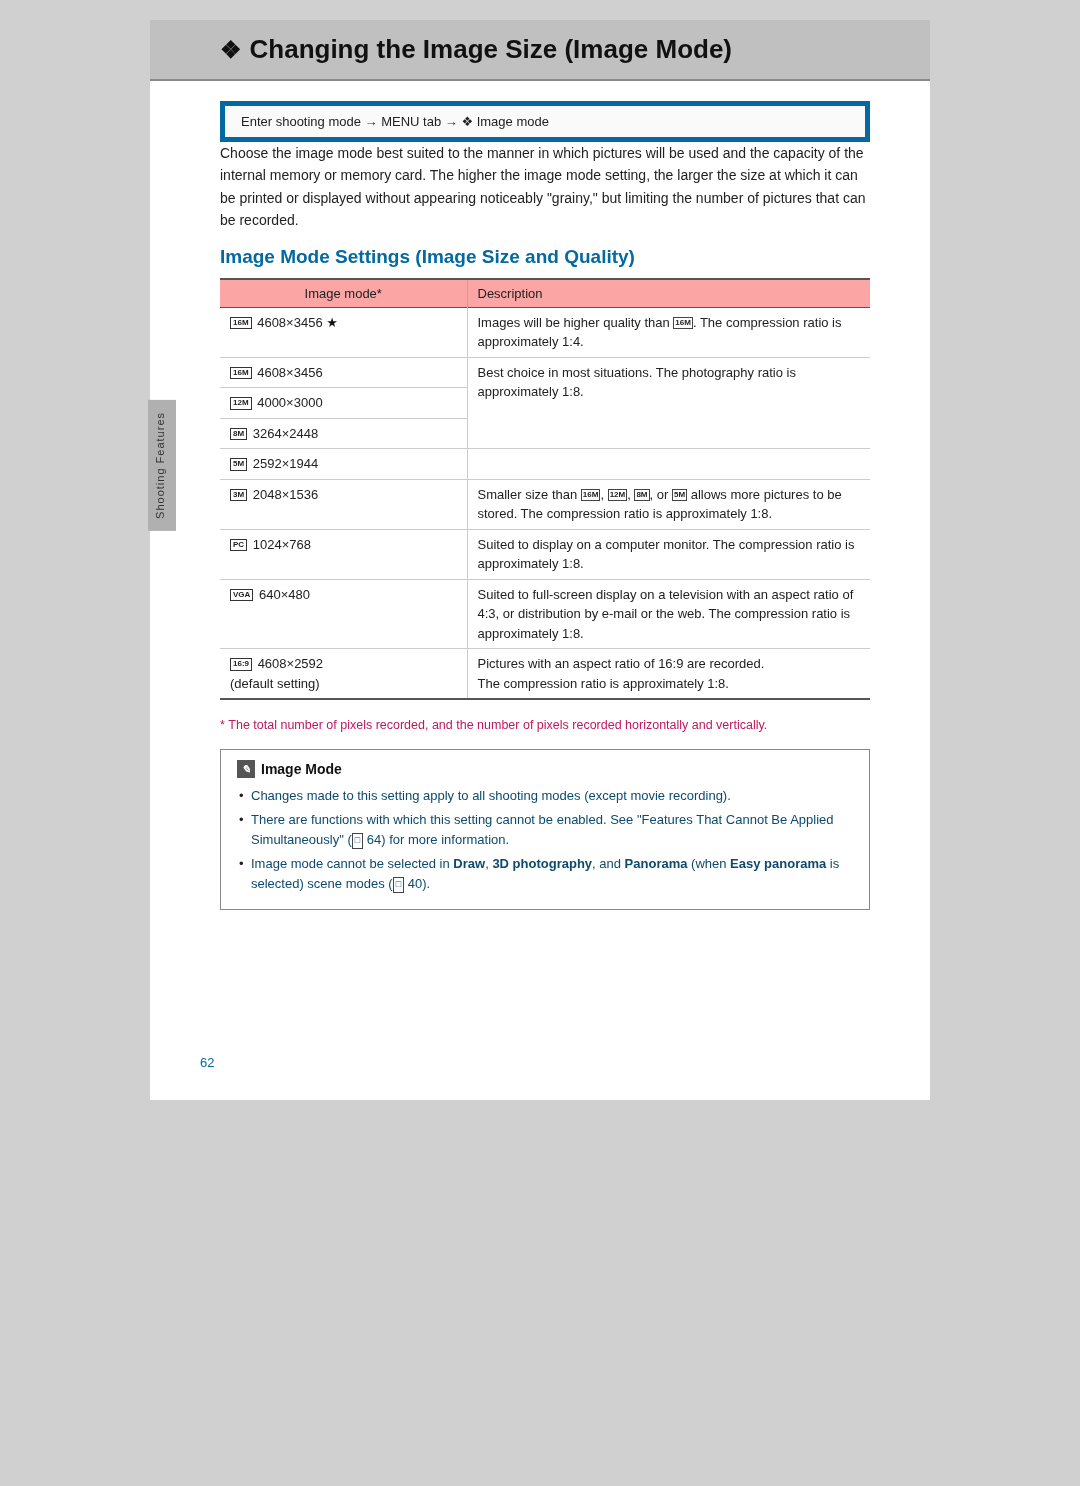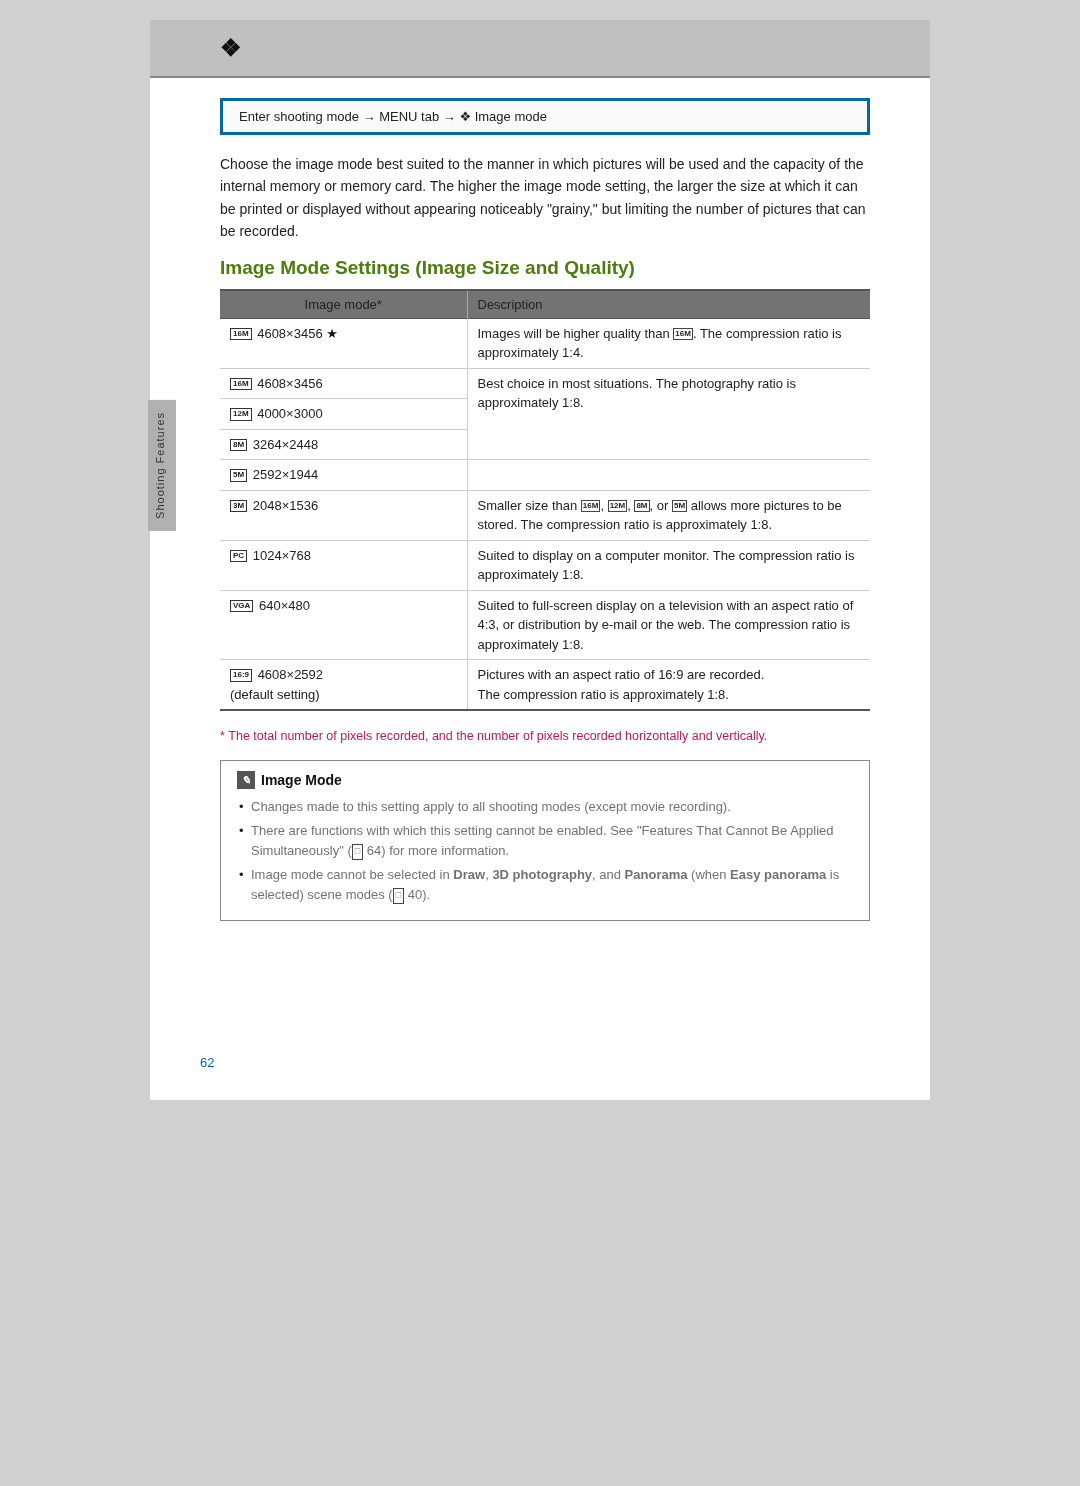--- a/index.html
+++ b/index.html
@@ -84,54 +84,53 @@
       margin-bottom: 14px;
       font-family: Arial, sans-serif;
     }
 
     .body-text b {
       font-weight: bold;
     }
 
     
     .nav-box {
-      border: 3px solid #0369a1;
+      border: 5px solid #0369a1;
       padding: 8px 16px;
-      margin-bottom: 18px;
       font-size: 13px;
       font-family: Arial, sans-serif;
       color: #222;
       background: #fafafa;
     }
 
     .nav-arrow {
       font-weight: bold;
     }
 
     
     .section-heading {
       font-size: 19px;
       font-weight: bold;
       font-family: Arial, sans-serif;
-      color: #4d7c0f;
+      color: #0369a1;
       margin-bottom: 10px;
       margin-top: 8px;
     }
 
     
     .image-table {
       width: 100%;
       border-collapse: collapse;
       margin-bottom: 16px;
       font-size: 13px;
       font-family: Arial, sans-serif;
     }
 
     .image-table thead tr {
-      background: #737373;
+      background: #fca5a5;
       border-top: 2px solid #555;
       border-bottom: 1px solid #555;
       margin-left: 44px;
     }
 
     .image-table thead th {
       padding: 6px 10px;
       text-align: left;
       font-weight: normal;
       font-size: 13px;
@@ -227,21 +226,21 @@
     }
 
     .note-list {
       list-style: none;
       padding: 0;
     }
 
     .note-list li {
       font-size: 13px;
       font-family: Arial, sans-serif;
-      color: #737373;
+      color: #0c4a6e;
       line-height: 1.55;
       padding-left: 14px;
       position: relative;
       margin-bottom: 4px;
     }
 
     .note-list li::before {
       content: '•';
       position: absolute;
       left: 2px;
@@ -277,20 +276,21 @@
 
 <div class="page">
 
   <div class="sidebar-label">Shooting Features</div>
 
   <div class="page-number">62</div>
 
   <div class="title-section">
     <h1 class="main-title">
       <span class="title-icon">❖</span>
+      <span>Changing the Image Size (Image Mode)</span>
     </h1>
   </div>
 
 
   <div class="nav-box">
     <span>Enter shooting mode <span class="nav-arrow">→</span> MENU tab <span class="nav-arrow">→</span> ❖ Image mode</span>
   </div>
 
   <p class="body-text">Choose the image mode best suited to the manner in which pictures will be used and the capacity of the internal memory or memory card. The higher the image mode setting, the larger the size at which it can be printed or displayed without appearing noticeably "grainy," but limiting the number of pictures that can be recorded.</p>
 

